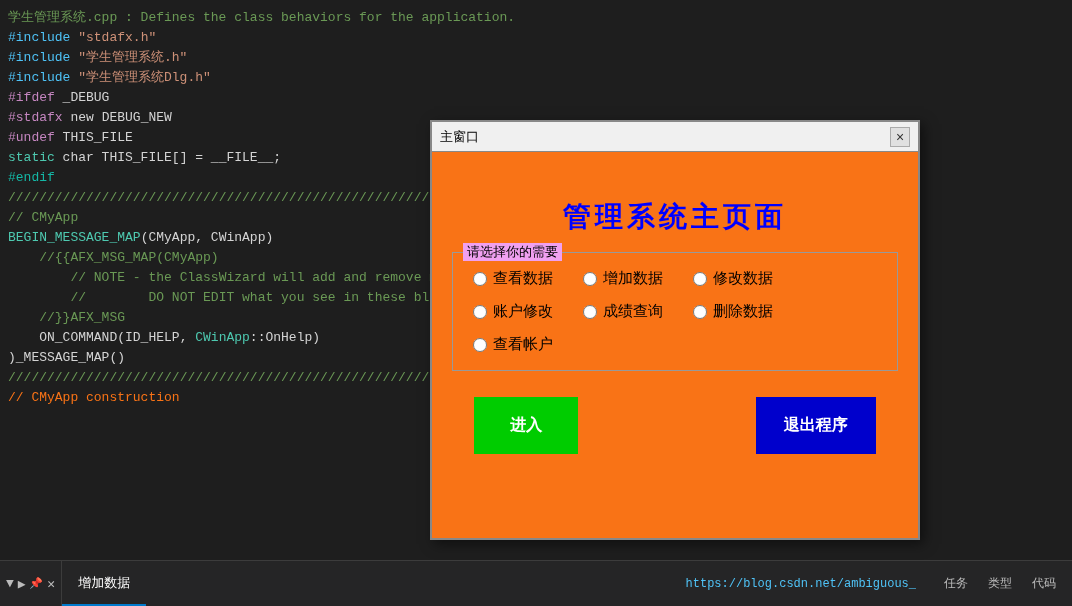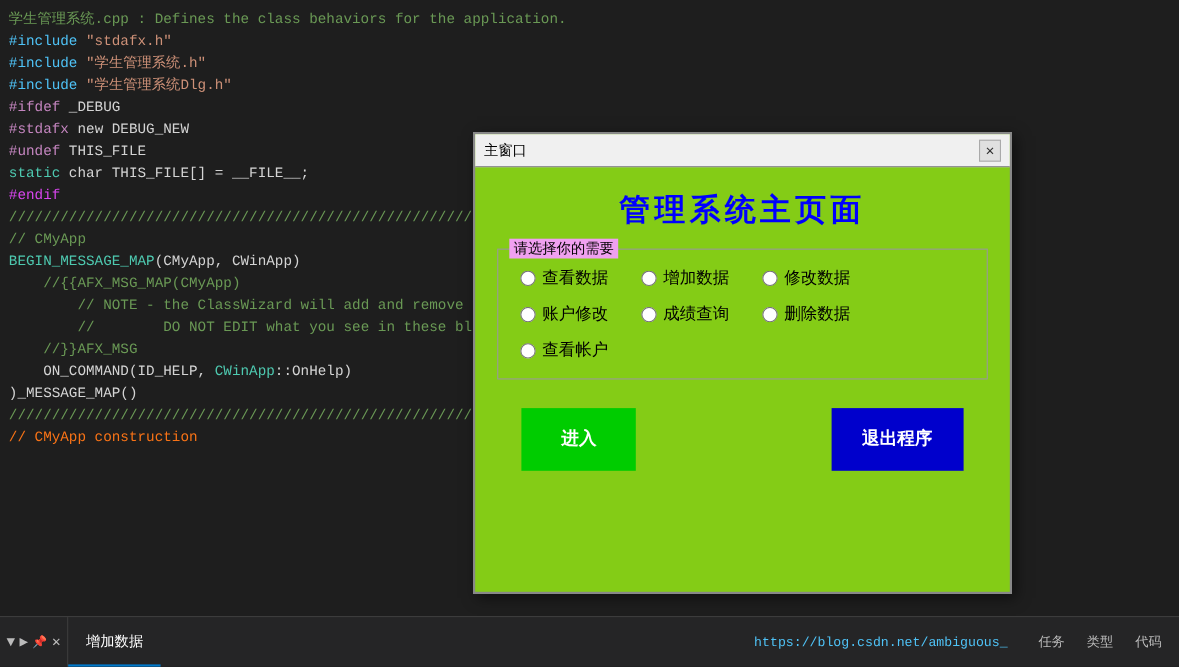--- a/index.html
+++ b/index.html
@@ -37,21 +37,21 @@
       width: 100%; height: 560px;
       pointer-events: none;
     }
 
     .modal-dialog {
       position: absolute;
       top: 120px;
       left: 430px;
       width: 490px;
       height: 420px;
-      background: #84cc16;
+      background: #f97316;
       border: 2px solid #888;
       box-shadow: 4px 4px 12px rgba(0,0,0,0.5);
       pointer-events: all;
     }
 
     .modal-titlebar {
       display: flex;
       align-items: center;
       justify-content: space-between;
       background: #f0f0f0;
@@ -86,21 +86,21 @@
       align-items: center;
       gap: 16px;
     }
 
     .modal-heading {
       font-size: 28px;
       font-weight: bold;
       color: blue;
       font-family: 'SimHei', 'STHeiti', serif;
       text-align: center;
-      margin-top: 0;
+      margin-top: 26px;
       letter-spacing: 4px;
     }
 
     .options-group {
       border: 1px solid #999;
       padding: 16px 20px;
       width: 100%;
       position: relative;
       background: transparent;
     }
@@ -197,21 +197,21 @@
   <div class="code-line">
     <span style="color:#c586c0;">#stdafx </span><span style="color:#d4d4d4;">new DEBUG_NEW</span>
   </div>
   <div class="code-line">
     <span style="color:#c586c0;">#undef </span><span style="color:#d4d4d4;">THIS_FILE</span>
   </div>
   <div class="code-line">
     <span style="color:#4ec9b0;">static </span><span style="color:#d4d4d4;">char THIS_FILE[] = __FILE__;</span>
   </div>
   <div class="code-line">
-    <span style="color:#d946ef;">#endif</span>
+    <span style="color:#14b8a6;">#endif</span>
   </div>
   <div class="code-line"><span style="color:#d4d4d4;"></span></div>
   <div class="code-line">
     <span style="color:#6a9955;">////////////////////////////////////////////////////////////////////////////////////////////////////////////////////</span>
   </div>
   <div class="code-line">
     <span style="color:#6a9955;">// CMyApp</span>
   </div>
   <div class="code-line"><span style="color:#d4d4d4;"></span></div>
   <div class="code-line"><span style="color:#d4d4d4;"></span></div>

